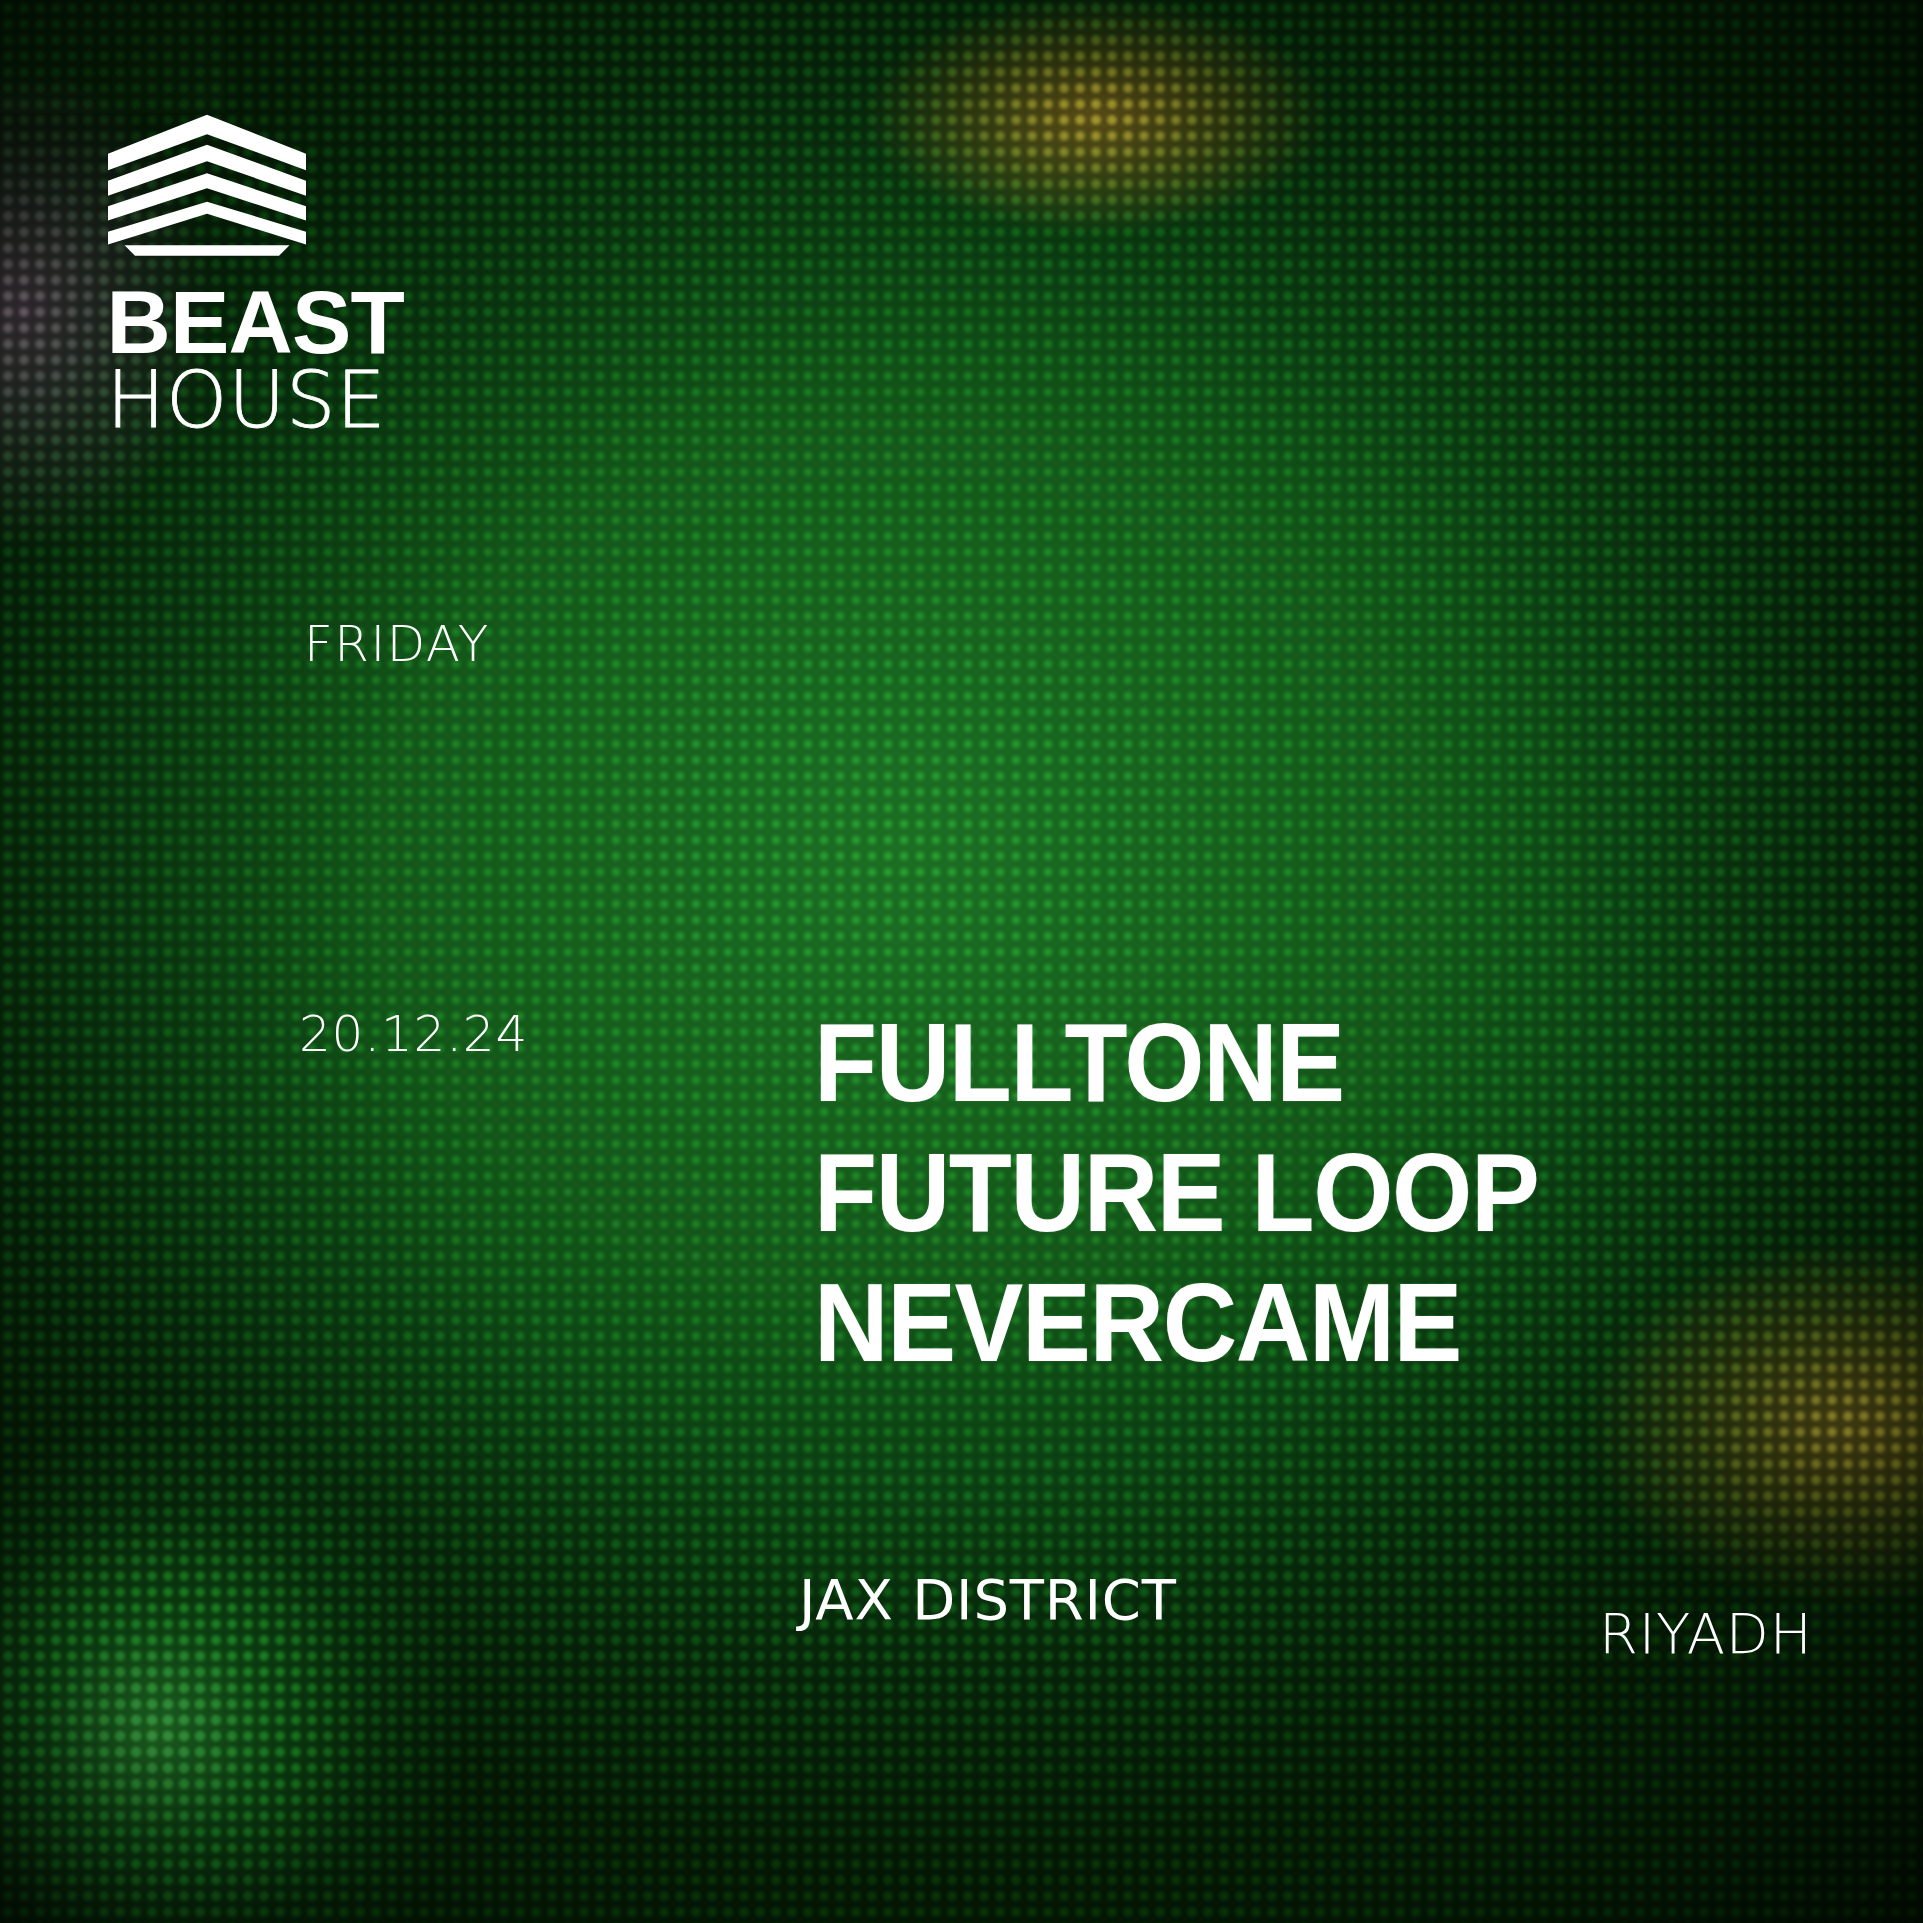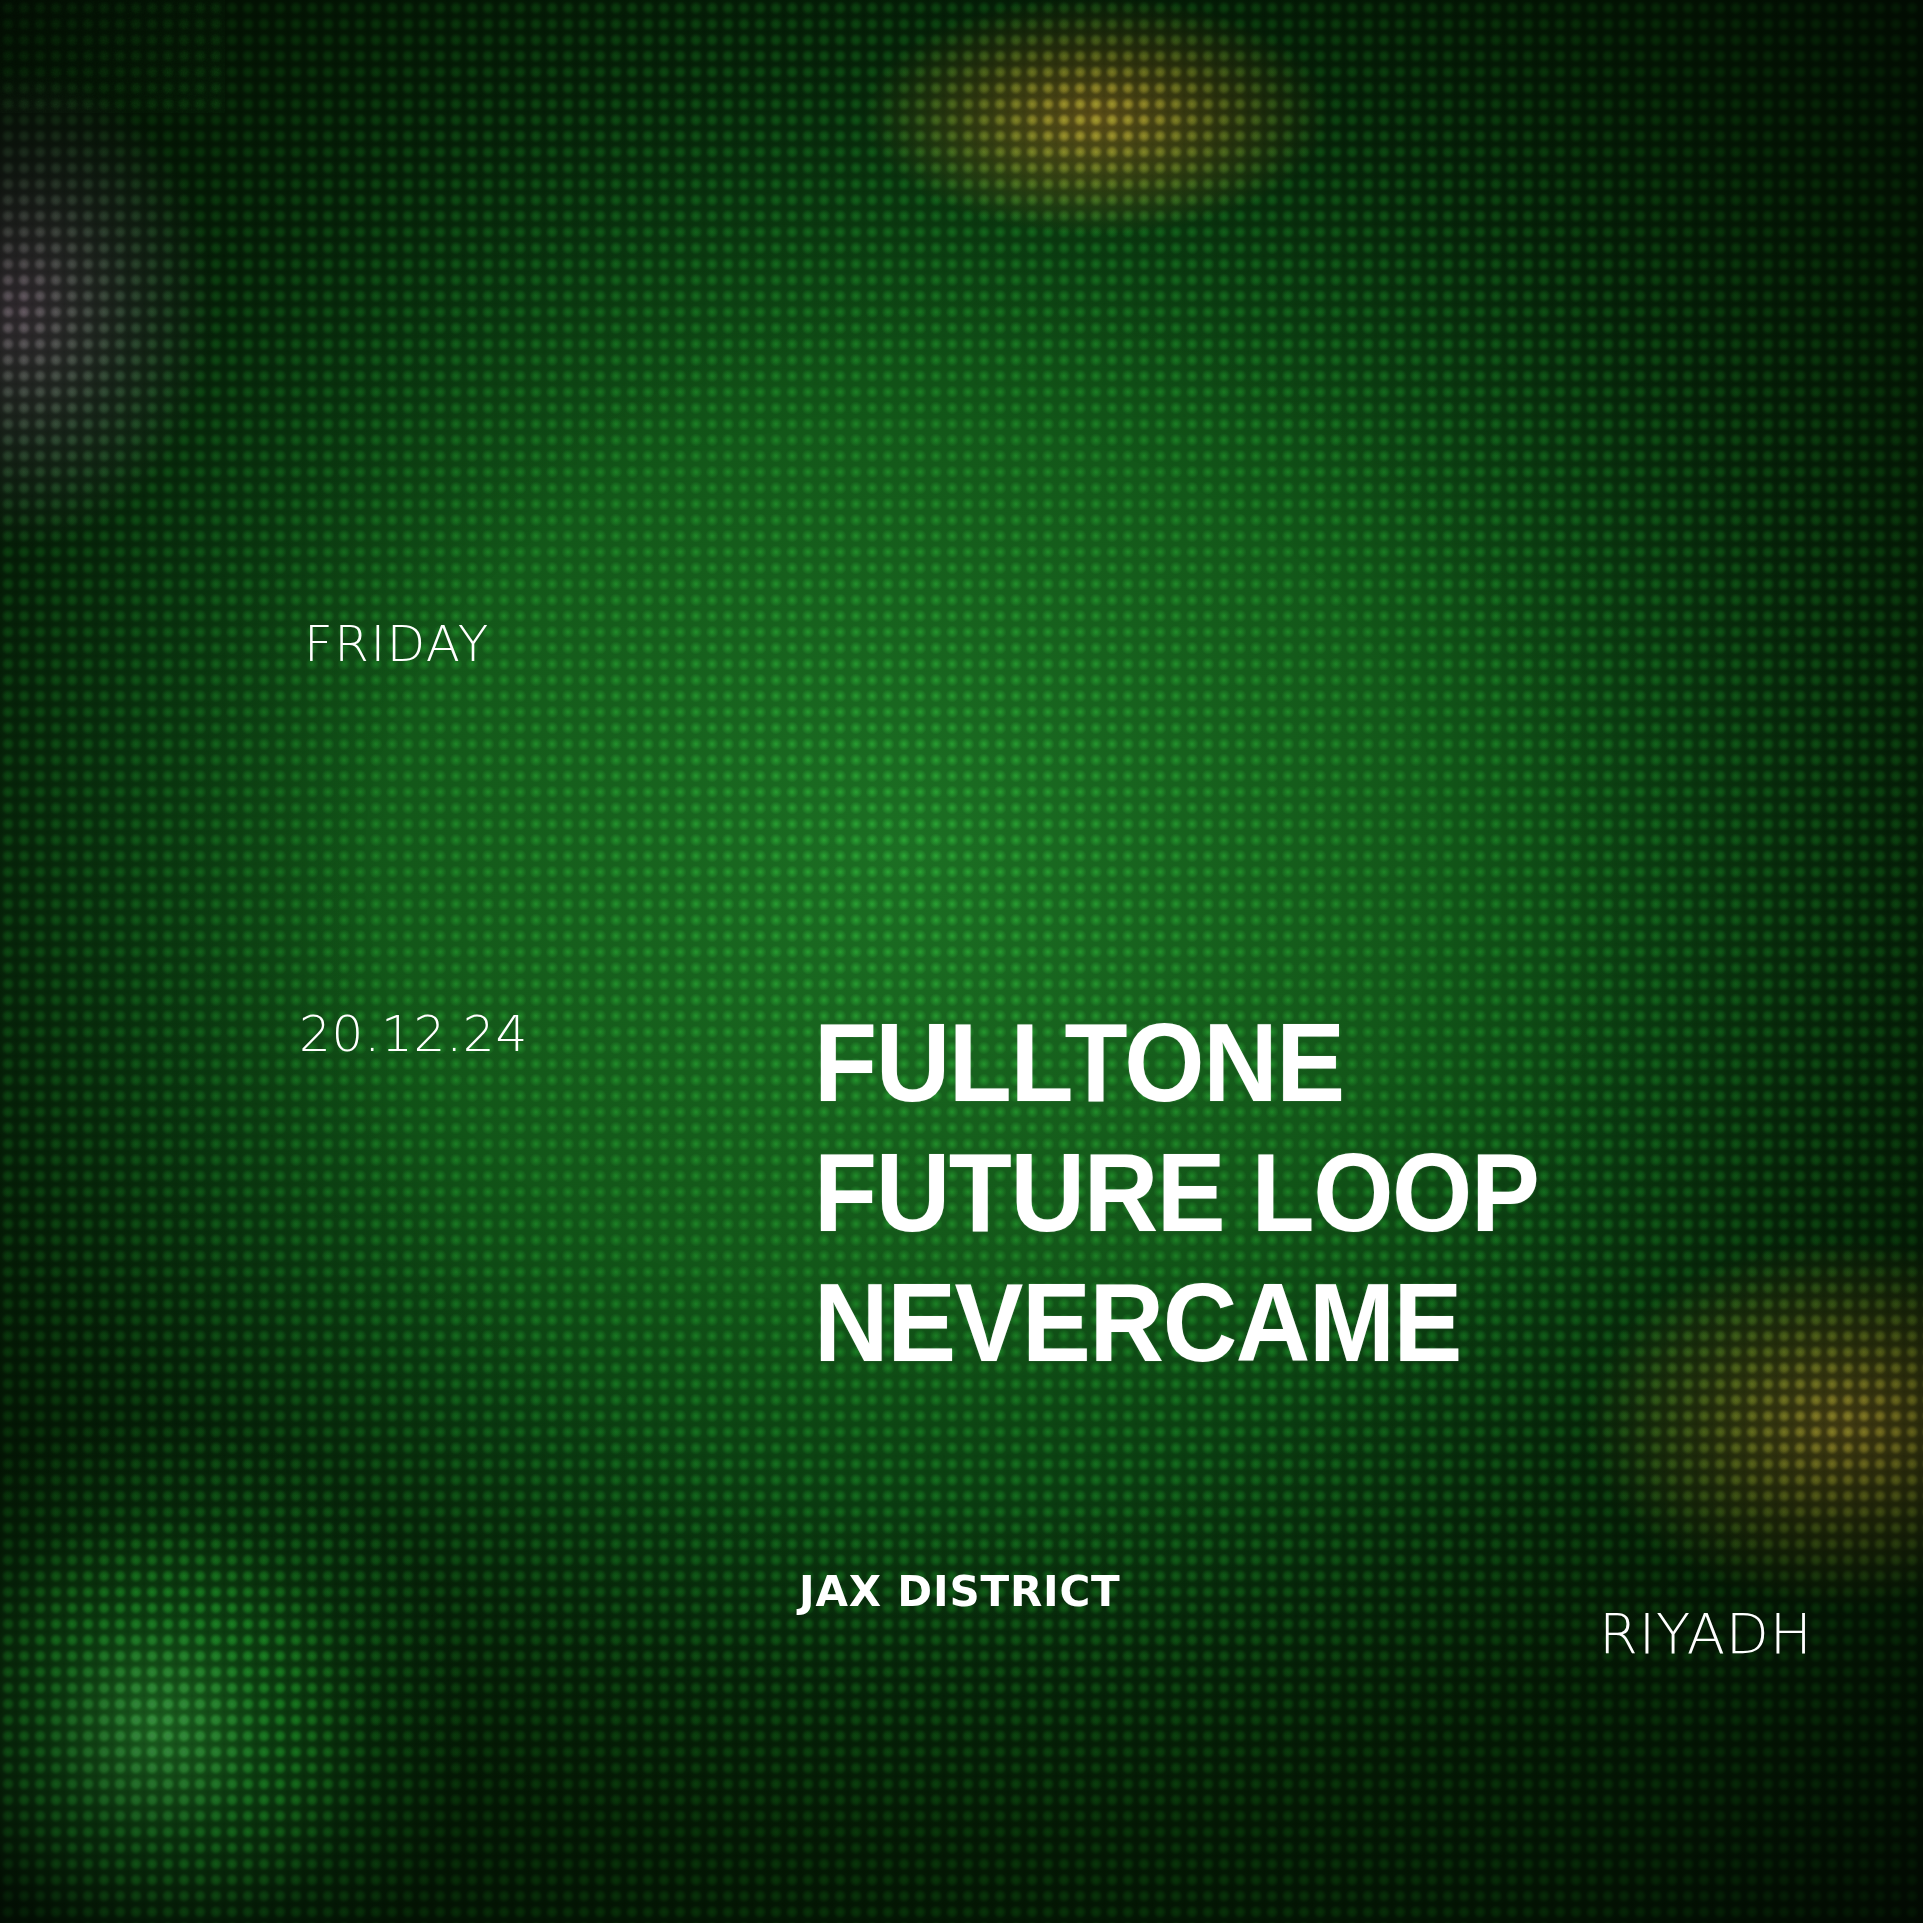--- a/index.html
+++ b/index.html
@@ -115,21 +115,21 @@
     white-space:nowrap;
     font-family:"Liberation Sans","DejaVu Sans",sans-serif;
     transform:scaleX(.93);
     transform-origin:left center;
     text-shadow:0 0 1.5px rgba(255,255,255,.25);
   }
 
   
   #venue-label{
     position:absolute;left:799px;top:1567px;
-    font-size:42px;font-weight:700;letter-spacing:0.8px;
+    font-size:56px;font-weight:400;letter-spacing:0.8px;
     font-family:"DejaVu Sans","Liberation Sans",sans-serif;
   }
   #city-label{
     position:absolute;left:1599px;top:1601px;
     font-size:56px;font-weight:300;letter-spacing:0.8px;
     font-family:"DejaVu Sans","Liberation Sans",sans-serif;
   }
 </style>
 </head>
 <body>
@@ -157,20 +157,33 @@
       <feTurbulence type="fractalNoise" baseFrequency="1.4" numOctaves="2" stitchTiles="stitch" seed="19"></feTurbulence>
       <feColorMatrix type="saturate" values="0.3"></feColorMatrix>
     </filter>
     <rect width="100%" height="100%" filter="url(#noiseFine)"></rect>
   </svg>
 
   <div class="layer" id="vignette"></div>
 
   <div id="content">
 
+    <div id="logo">
+      <svg id="logo-mark" viewBox="0 0 272 190">
+        <g fill="#ffffff">
+          <path d="M136 2 L268 54 L268 76 L136 28 L4 76 L4 54 Z"></path>
+          <path d="M136 42 L268 90 L268 110 L136 64 L4 110 L4 90 Z"></path>
+          <path d="M136 80 L268 124 L268 143 L136 100 L4 143 L4 124 Z"></path>
+          <path d="M136 118 L268 158 L268 175 L136 134 L4 175 L4 158 Z"></path>
+          <path d="M26 176 L136 176 L246 176 L232 190 L40 190 Z"></path>
+        </g>
+      </svg>
+      <div id="logo-word-beast">BEAST</div>
+      <div id="logo-word-house">HOUSE</div>
+    </div>
 
     <div id="day-label">FRIDAY</div>
 
 
     <div id="date-label">20.12.24</div>
 
     <div id="lineup">
       <div class="lineup-line">FULLTONE</div>
       <div class="lineup-line">FUTURE LOOP</div>
       <div class="lineup-line">NEVERCAME</div>

